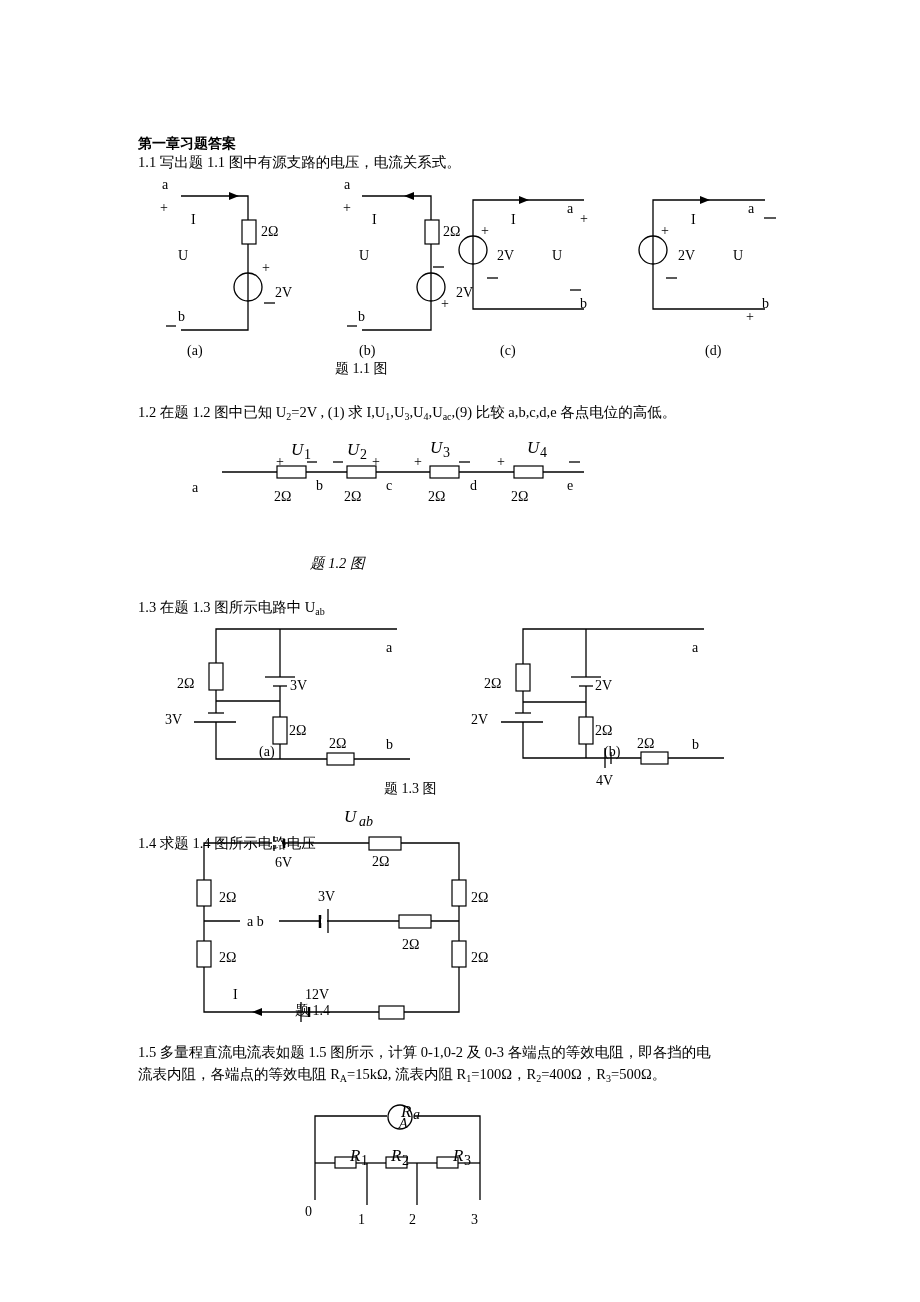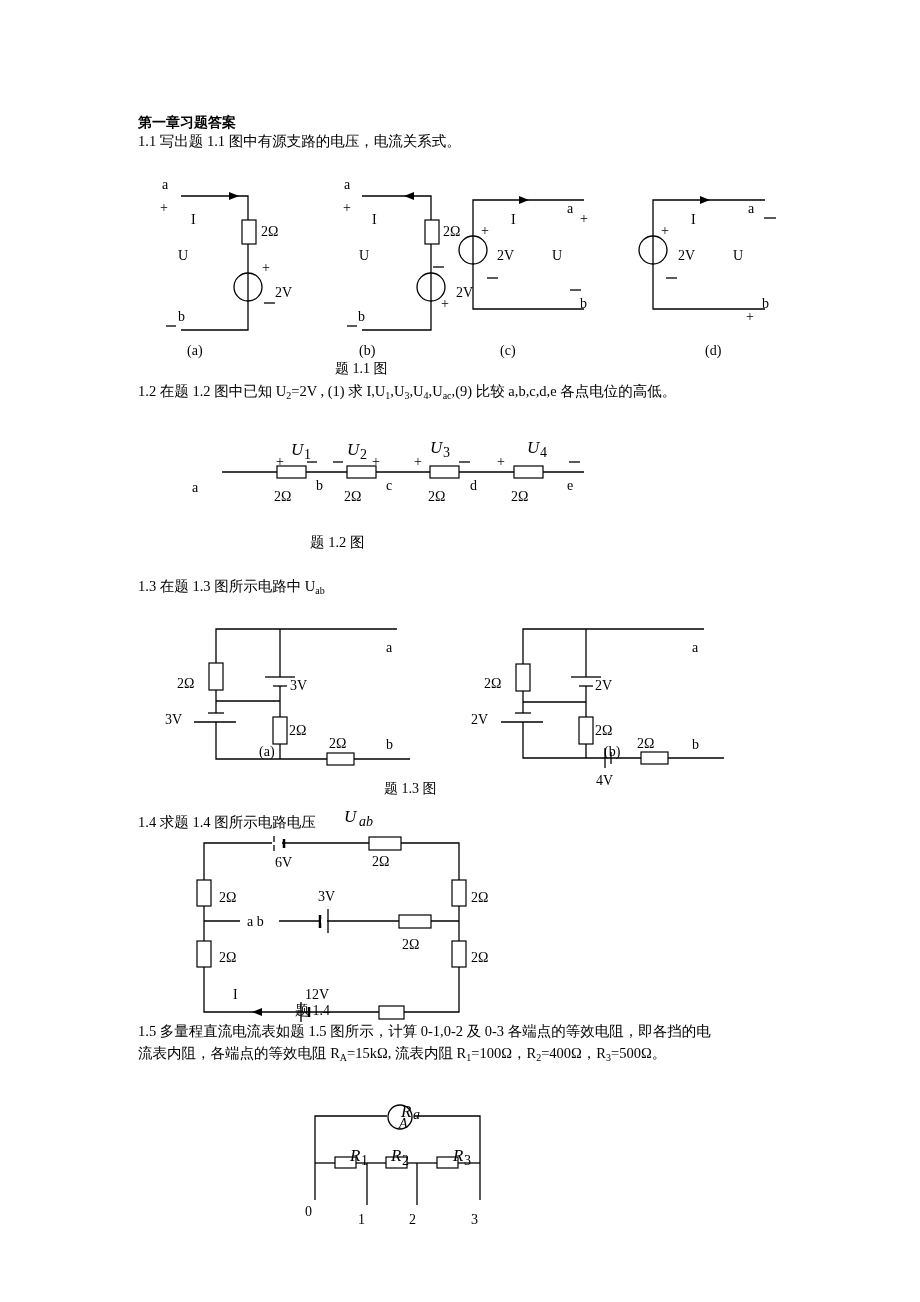--- a/index.html
+++ b/index.html
@@ -1,35 +1,35 @@
 <!DOCTYPE html>
 <html><head>
 <meta charset="utf-8">
 <style>
   html, body { margin:0; padding:0; background:#ffffff; }
   body { width:920px; height:1302px; position:relative; overflow:hidden;
          font-family:"Liberation Serif","DejaVu Serif",serif; color:#000; }
-  .t { position:absolute; font-size:14.5px; line-height:18px; white-space:nowrap; }
+  .t { position:absolute; font-size:14.5px; line-height:18px; white-space:nowrap;margin-top:21px; }
   .bold { font-weight:bold; font-family:"DejaVu Sans","Liberation Sans",sans-serif; font-size:14px; }
   sub { font-size:10px; vertical-align:-3px; }
   svg { position:absolute; left:0; top:0; }
   svg text { font-family:"Liberation Serif","DejaVu Serif",serif; font-size:14px; fill:#000; }
   .it { font-style:italic; font-size:17px; }
   .w { stroke:#000; stroke-width:1.3; fill:none; }
   .r { stroke:#000; stroke-width:1.2; fill:#fff; }
 </style>
 </head>
 <body>
 
 <div class="t bold" style="left:138px;top:113px;">第一章习题答案</div>
 <div class="t" style="left:138px;top:132px;font-family:Liberation Serif, serif;">1.1  写出题 1.1 图中有源支路的电压，电流关系式。</div>
 
 <div class="t" style="left:138px;top:382px;"><span>1.2 在题 1.2 图中已知 U</span><sub>2</sub><span>=2V , (1)  求  I,U</span><sub>1</sub><span>,U</span><sub>3</sub><span>,U</span><sub>4</sub><span>,U</span><sub>ac</sub><span>,(9)  比较 a,b,c,d,e  各点电位的高低。</span></div>
 
-<div class="t" style="left:310px;top:533px;">题 1.2 图</div>
+<div class="t" style="left:310px;top:533px;font-style:italic;">题 1.2 图</div>
 
 <div class="t" style="left:138px;top:577px;text-align:center;"><span>1.3 在题 1.3 图所示电路中 U</span><sub>ab</sub></div>
 
 <div class="t" style="left:138px;top:813px;">1.4 求题 1.4 图所示电路电压</div>
 
 <div class="t" style="left:138px;top:1022px;font-family:Liberation Serif, serif;">1.5 多量程直流电流表如题 1.5 图所示，计算 0-1,0-2 及 0-3 各端点的等效电阻，即各挡的电</div>
 <div class="t" style="left:138px;top:1044px;"><span>流表内阻，各端点的等效电阻 R</span><sub>A</sub><span>=15kΩ, 流表内阻 R</span><sub>1</sub><span>=100Ω，R</span><sub>2</sub><span>=400Ω，R</span><sub>3</sub><span>=500Ω。</span></div>
 
 <svg width="920" height="1302" viewBox="0 0 920 1302">
 

